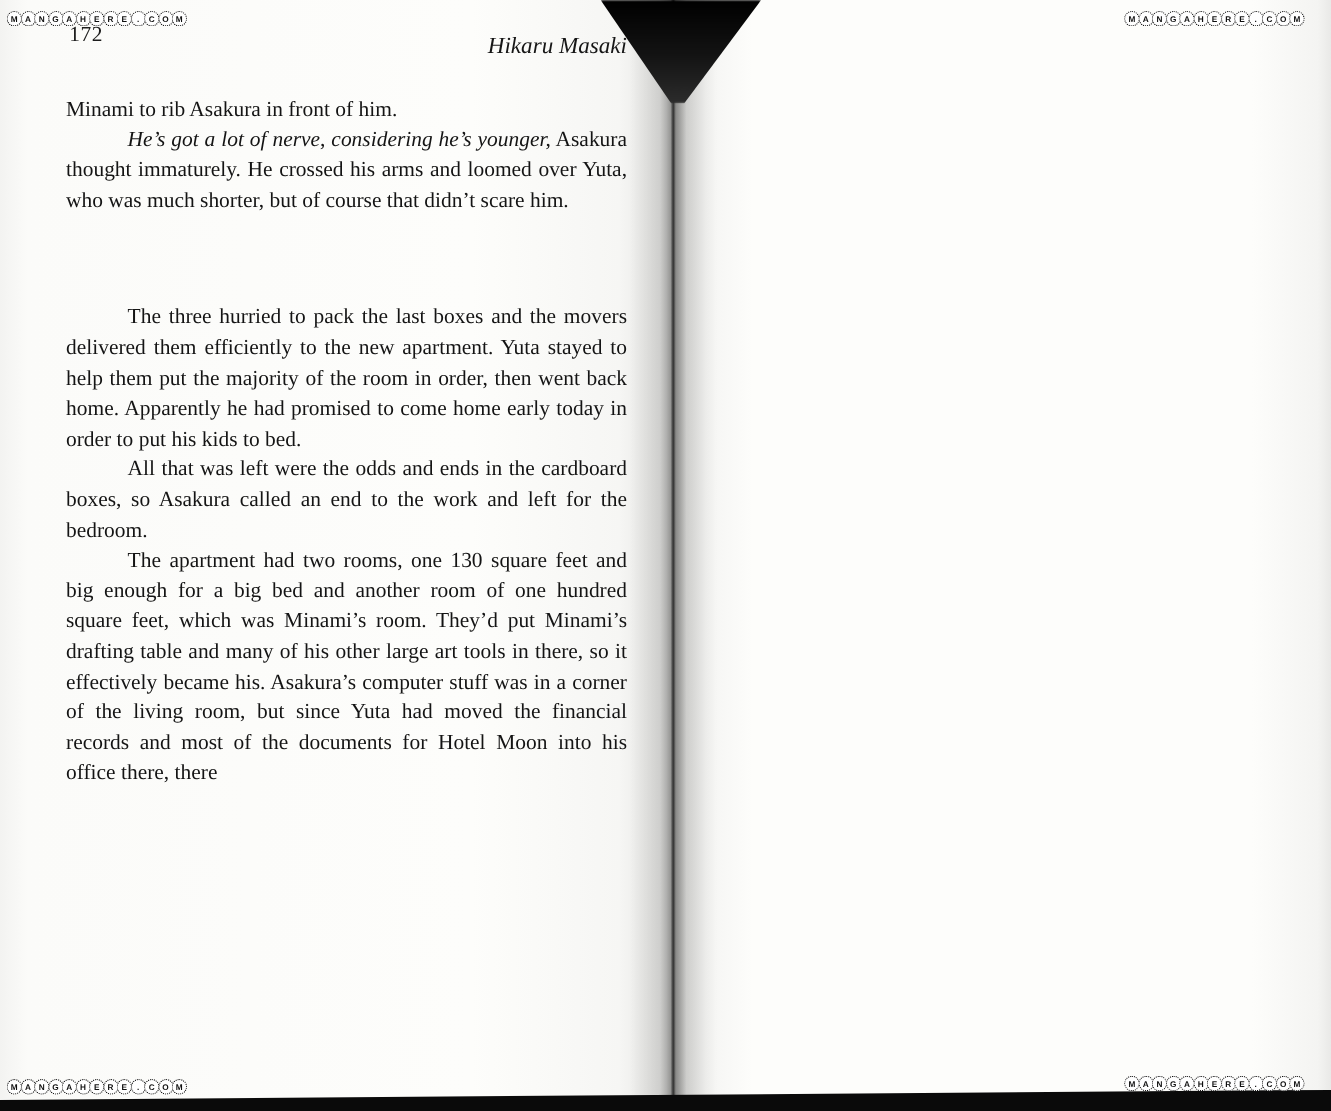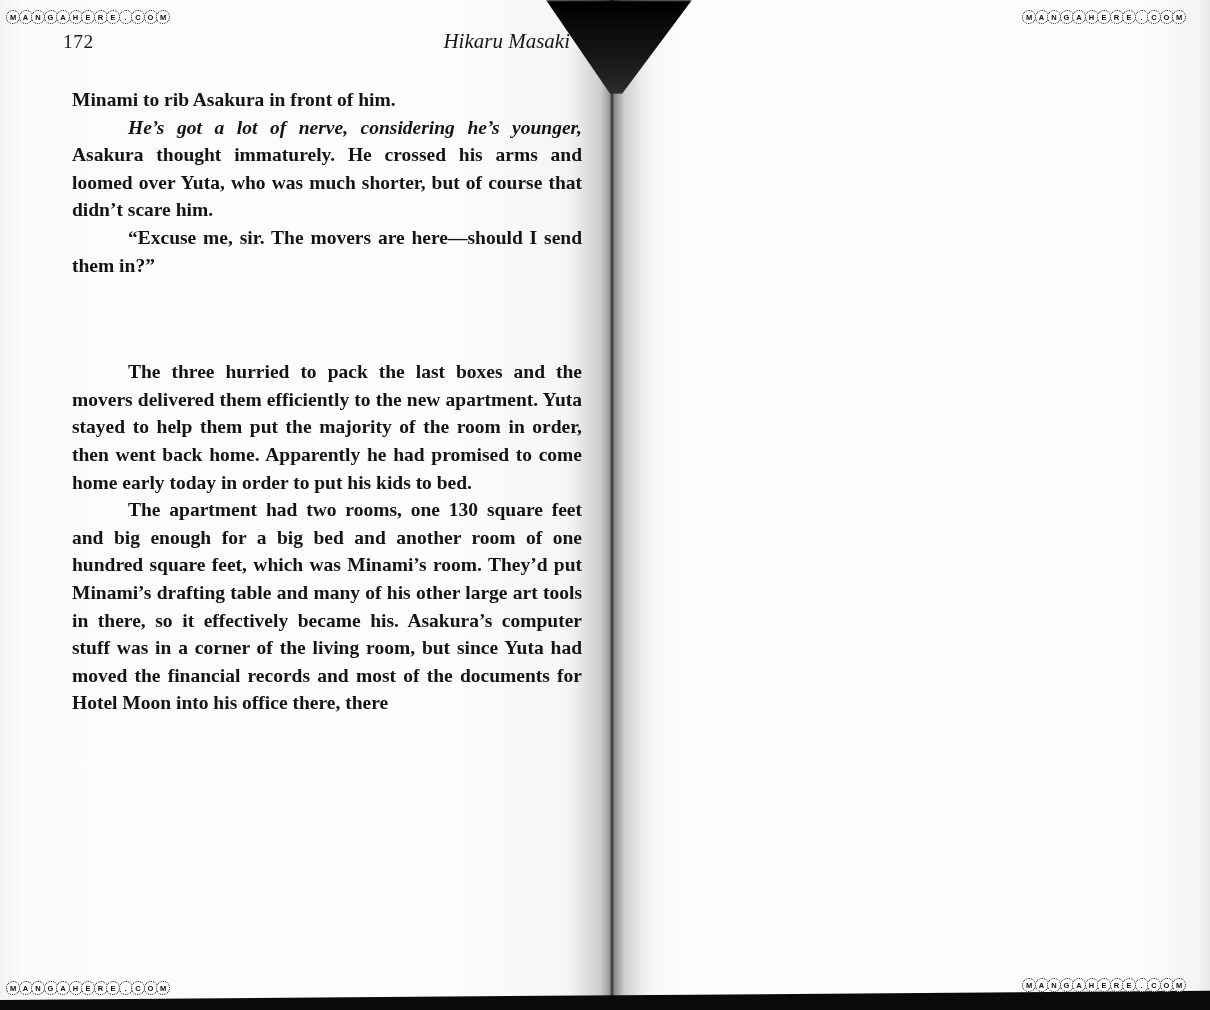--- a/index.html
+++ b/index.html
@@ -37,27 +37,27 @@
     filter:blur(1.2px);
   }
   
   .bottom-edge{
     position:absolute;left:0;bottom:0;width:1210px;height:24px;background:#0a0a0a;
     clip-path:polygon(0 58%,100% 20%,100% 100%,0 100%);
   }
 
   
   .pagenum{position:absolute;font-size:19.5px;color:#1c1c1c;letter-spacing:.5px;}
-  .pagenum.pn-left{left:63px;top:31px;}
+  .pagenum.pn-left{left:63px;top:21px;}
   .running-title{position:absolute;top:29px;font-size:21px;color:#161616;text-align:right;}
   .running-title.rt-left{left:60px;width:510px;font-style:italic;}
 
   
   .body-text{position:absolute;top:86px;font-size:19.5px;line-height:27.6px;color:#141414;}
-  .body-text.bt-left{left:72px;width:510px;font-weight:bold;}
+  .body-text.bt-left{left:60px;width:510px;}
   .para{margin:0;text-align:justify;}
   .para.indent{text-indent:56px;}
   .para.gap{margin-top:79px;}
   .it{font-style:italic;margin-top:39px;}
 
   
   .wm{position:absolute;display:flex;align-items:center;}
   .wm-letter{
     display:inline-flex;align-items:center;justify-content:center;
     width:14px;height:14px;margin-right:-1.5px;box-sizing:border-box;
@@ -74,22 +74,22 @@
 <body>
 
 <div class="book">
 
   <div class="page page-left">
     <div class="pagenum pn-left">172</div>
     <div class="running-title rt-left">Hikaru Masaki</div>
     <div class="body-text bt-left">
         <p class="para"><span>Minami to rib Asakura in front of him.</span></p>
         <p class="para indent"><span class="it">He’s got a lot of nerve, considering he’s younger,</span><span> Asakura thought immaturely. He crossed his arms and loomed over Yuta, who was much shorter, but of course that didn’t scare him.</span></p>
-        <p class="para indent"><span>“Excuse me, sir. The movers are here—should I send them in?”</span></p>
         <p class="para indent gap"><span>The three hurried to pack the last boxes and the movers delivered them efficiently to the new apartment. Yuta stayed to help them put the majority of the room in order, then went back home. Apparently he had promised to come home early today in order to put his kids to bed.</span></p>
+        <p class="para indent"><span>All that was left were the odds and ends in the cardboard boxes, so Asakura called an end to the work and left for the bedroom.</span></p>
         <p class="para indent"><span>The apartment had two rooms, one 130 square feet and big enough for a big bed and another room of one hundred square feet, which was Minami’s room. They’d put Minami’s drafting table and many of his other large art tools in there, so it effectively became his. Asakura’s computer stuff was in a corner of the living room, but since Yuta had moved the financial records and most of the documents for Hotel Moon into his office there, there</span></p>
       </div>
   </div>
 
   <div class="page page-right">
     
     
     
   </div>
 

